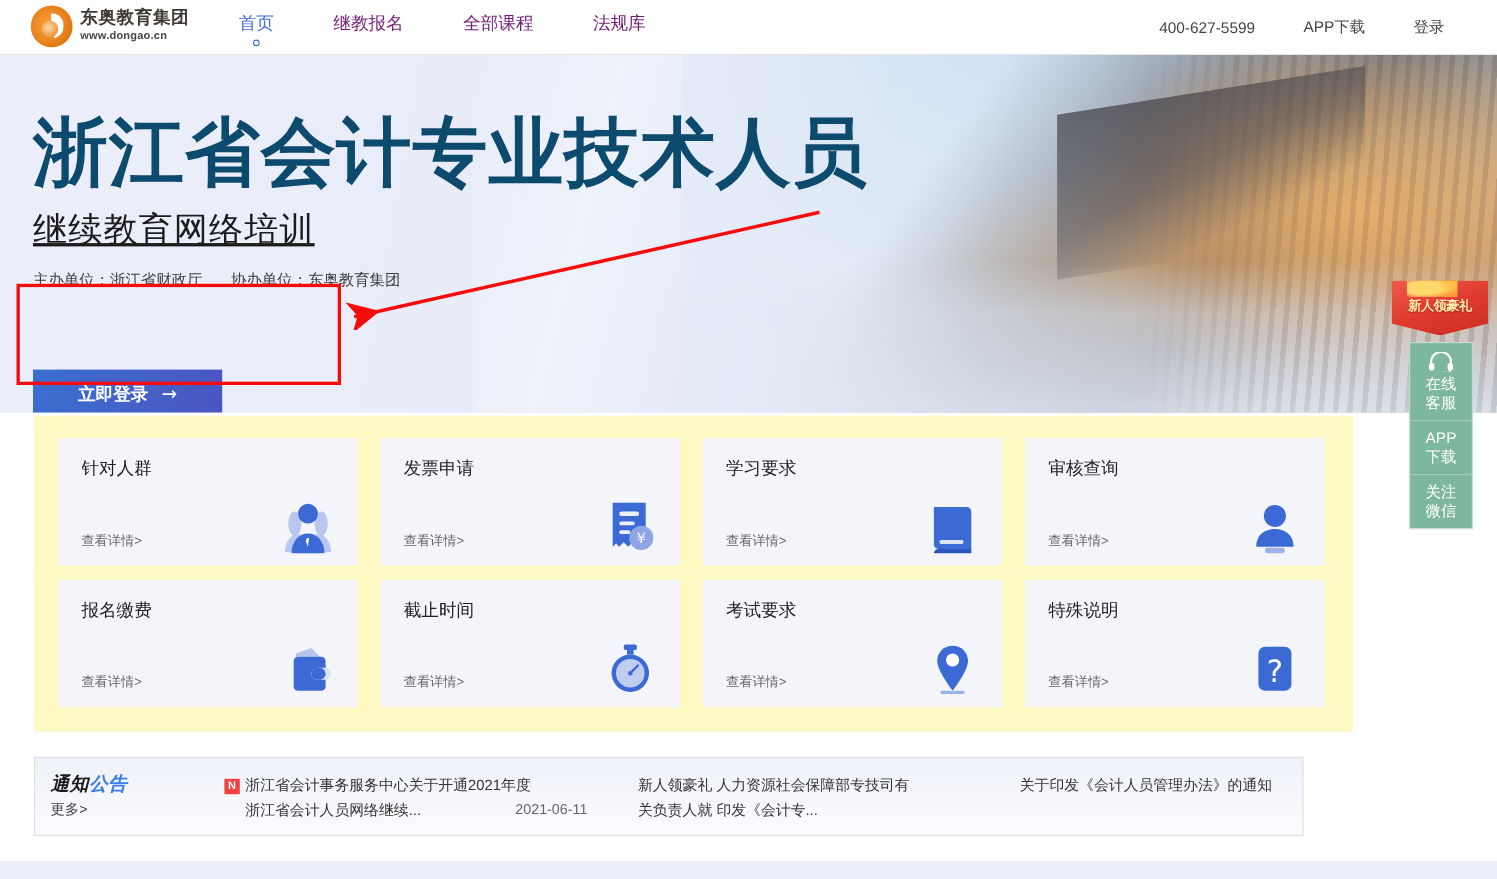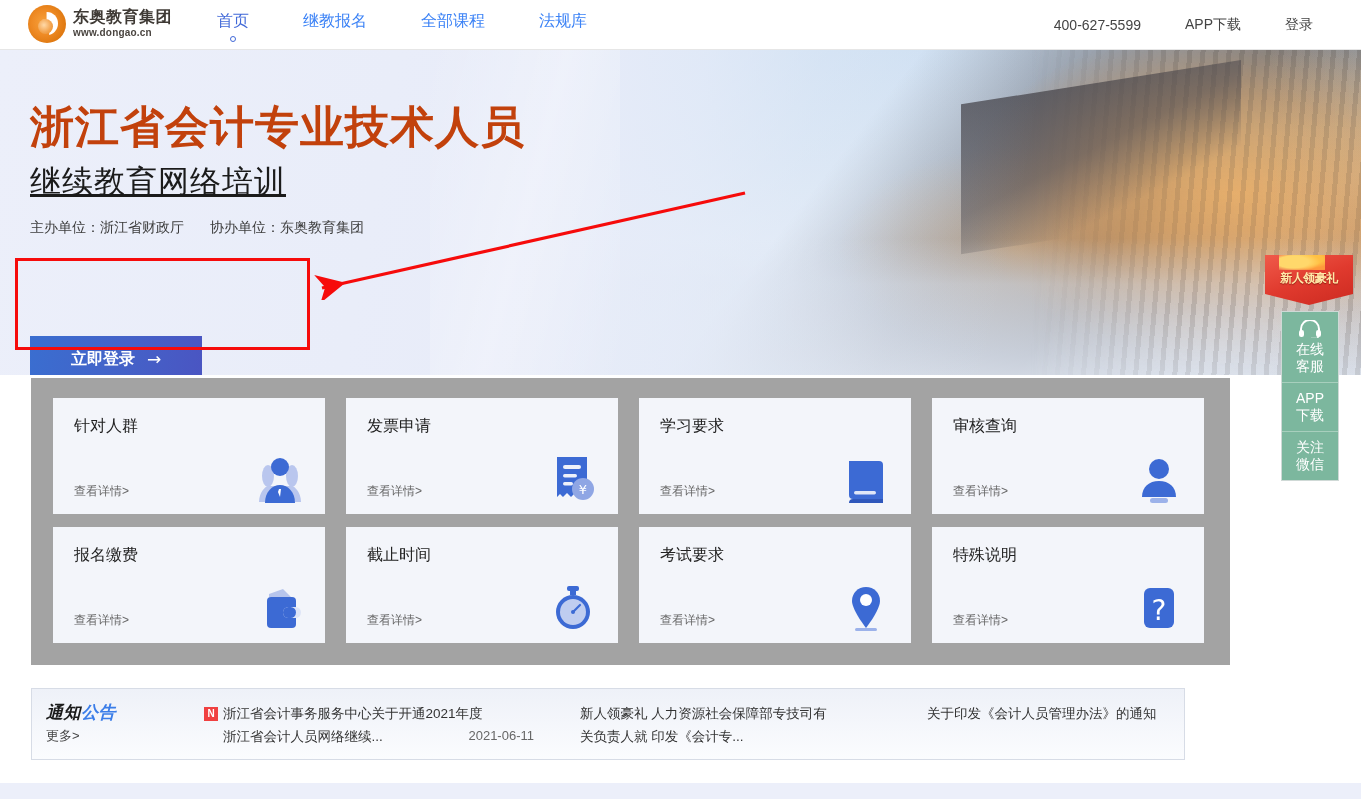--- a/index.html
+++ b/index.html
@@ -34,21 +34,21 @@
     background: radial-gradient(circle at 40% 40%, #ffd9a8 0%, #f3a551 55%, #e8891f 100%);
     z-index:2;
   }
   .logo-txt { display: flex; flex-direction: column; line-height: 1.05; }
   .logo-cn { font-size: 16px; font-weight: bold; color: #3f3a35; letter-spacing: .5px; }
   .logo-url { font-size: 10px; font-weight: bold; color: #4a4540; letter-spacing: .2px; margin-top:2px;}
 
   .nav { position: absolute; left: 190px; top: 0; height: 50px; display: flex; align-items: flex-start; }
   .nav-item {
     position: relative; height: 50px; padding: 11px 27px 0 27px;
-    font-size: 16px; color: #3b82f6; cursor: pointer; white-space: nowrap;
+    font-size: 16px; color: #701a75; cursor: pointer; white-space: nowrap;
   }
   .nav-item.active { color: #4169d8; }
   .nav-dot {
     position: absolute; left: 50%; transform: translateX(-50%); bottom: 8px;
     width: 6px; height: 6px; border-radius: 50%; border: 1px solid #4169d8; background: transparent;
   }
 
   .header-right { position: absolute; right: 26px; top: 0; height: 50px; display: flex; align-items: center; gap: 0; }
   .hr-item { font-size: 14px; color: #444; padding: 0 22px; cursor: pointer; white-space: nowrap; }
 
@@ -90,21 +90,21 @@
       rgba(230,236,249,.72) 50%, rgba(226,234,248,.35) 58%,
       rgba(222,232,247,.10) 66%, rgba(220,230,246,0) 74%);
   }
   .hero-fade::after{
     content:""; position:absolute; left:430px; top:0; width:190px; height:325px;
     background: linear-gradient(105deg, rgba(255,255,255,0) 0%, rgba(255,255,255,.30) 50%, rgba(255,255,255,0) 100%);
   }
 
   .hero-content { position: absolute; left: 30px; top: 52px; z-index: 6; }
   .hero-title {
-    font-size: 44px; font-weight: bold; color: #c2410c; letter-spacing: 1px; line-height: 1.12;
+    font-size: 68px; font-weight: bold; color: #0c4a6e; letter-spacing: 1px; line-height: 1.12;
     font-family: "DejaVu Sans", "Liberation Sans", sans-serif;
   }
   .hero-sub {
     font-size: 31px; color: #1b1b1b; letter-spacing: 1px; margin-top: 10px;
     font-family: "DejaVu Sans", "Liberation Sans", sans-serif;
     text-decoration: underline;
   }
   .hero-orgs { margin-top: 16px; display: flex; font-size: 14px; color: #3b3b3b; }
   .hero-orgs span:first-child { margin-right: 26px; }
 
@@ -145,21 +145,21 @@
   .side-cell {
     padding: 7px 0 8px; text-align: center; color: #fff; font-size: 14px; line-height: 1.18;
     cursor: pointer; border-bottom: 1px solid #a7cfbd;
   }
   .side-cell:last-child { border-bottom: none; }
   .side-cell .ico { display: block; margin: 1px auto 3px; }
 
   
   .panel {
     position: absolute; left: 31px; top: 378px; width: 1199px; height: 287px;
-    background: #a3a3a3; z-index: 20;
+    background: #fef9c3; z-index: 20;
   }
   .cards { position: absolute; left: 22px; top: 20px; display: grid;
            grid-template-columns: repeat(4, 272px); grid-template-rows: 116px 116px;
            column-gap: 21px; row-gap: 13px; }
   .card { background: #f3f5fa; position: relative; cursor: pointer; }
   .card-title { position: absolute; left: 21px; top: 18px; font-size: 16px; color: #222; }
   .card-more { position: absolute; left: 21px; bottom: 14px; font-size: 12px; color: #666; }
   .card-ico { position: absolute; right: 20px; bottom: 9px; width: 50px; height: 52px; }
 
   

